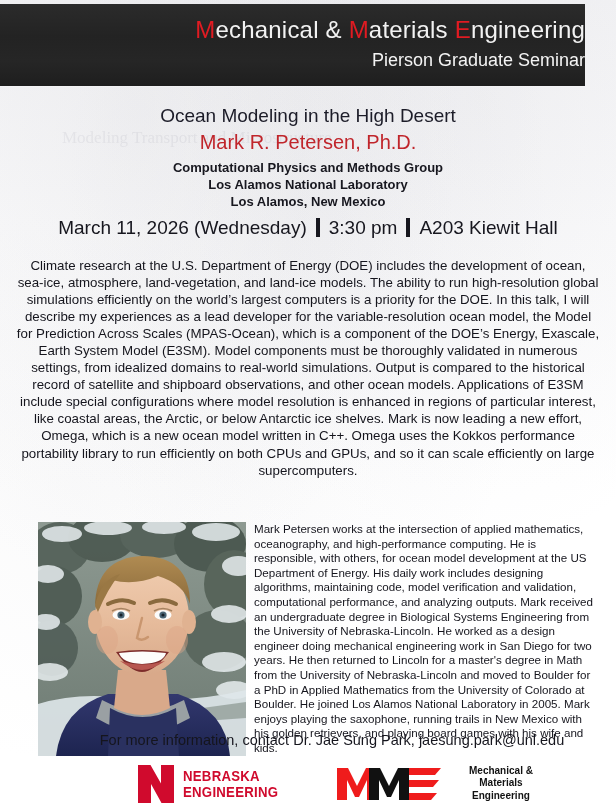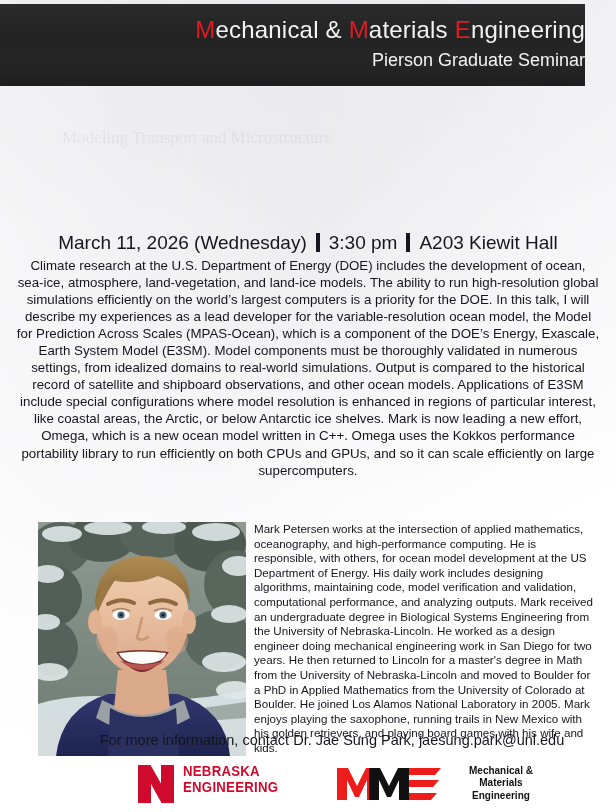--- a/index.html
+++ b/index.html
@@ -92,21 +92,21 @@
     font-weight: bold;
     color: #17171f;
     margin-top: 5px;
   }
   .affil-line { margin-top: 1px; }
 
   
   .datetime {
     position: absolute;
     left: 0;
-    top: 230px;
+    top: 215px;
     width: 616px;
     text-align: center;
     font-size: 19px;
     line-height: 26px;
     color: #16161e;
     white-space: nowrap;
   }
   .sep {
     display: inline-block;
     width: 4px;
@@ -177,20 +177,21 @@
     width: 616px;
     height: 52px;
     display: flex;
     align-items: center;
   }
   .logo-unl {
     position: absolute;
     left: 135px;
     top: 3px;
     display: flex;
+    align-items: center;
   }
   .unl-n {
     width: 42px;
     height: 42px;
     flex: 0 0 42px;
   }
   .unl-words {
     margin-left: 6px;
     color: #d00a2d;
     font-size: 15px;
@@ -236,20 +237,29 @@
 
   <div class="ghost" style="left:62px; top:128px;">Modeling Transport and Microstructure</div>
 
   <div class="banner">
     <div class="banner-line1">
       <span class="cap">M</span><span>echanical &amp; </span><span class="cap">M</span><span>aterials </span><span class="cap">E</span><span>ngineering</span>
     </div>
     <div class="banner-line2">Pierson Graduate Seminar</div>
   </div>
 
+  <div class="title-block">
+    <div class="talk-title">Ocean Modeling in the High Desert</div>
+    <div class="speaker-name">Mark R. Petersen, Ph.D.</div>
+    <div class="affil">
+      <div class="affil-line">Computational Physics and Methods Group</div>
+      <div class="affil-line">Los Alamos National Laboratory</div>
+      <div class="affil-line">Los Alamos, New Mexico</div>
+    </div>
+  </div>
 
   <div class="datetime">
     <span>March 11, 2026 (Wednesday)</span><span class="sep"></span><span>3:30 pm</span><span class="sep"></span><span>A203 Kiewit Hall</span>
   </div>
 
   <div class="abstract">Climate research at the U.S. Department of Energy (DOE) includes the development of ocean, sea-ice, atmosphere, land-vegetation, and land-ice models.  The ability to run high-resolution global simulations efficiently on the world’s largest computers is a priority for the DOE.  In this talk, I will describe my experiences as a lead developer for the variable-resolution ocean model, the Model for Prediction Across Scales (MPAS-Ocean), which is a component of the DOE’s Energy, Exascale, Earth System Model (E3SM).  Model components must be thoroughly validated in numerous settings, from idealized domains to real-world simulations.  Output is compared to the historical record of satellite and shipboard observations, and other ocean models. Applications of E3SM include special configurations where model resolution is enhanced in regions of particular interest, like coastal areas, the Arctic, or below Antarctic ice shelves. Mark is now leading a new effort, Omega, which is a new ocean model written in C++. Omega uses the Kokkos performance portability library to run efficiently on both CPUs and GPUs, and so it can scale efficiently on large supercomputers.</div>
 
   <div class="bio-row">
     <div class="photo">
       <svg width="208" height="234" viewBox="0 0 208 234" xmlns="http://www.w3.org/2000/svg">

